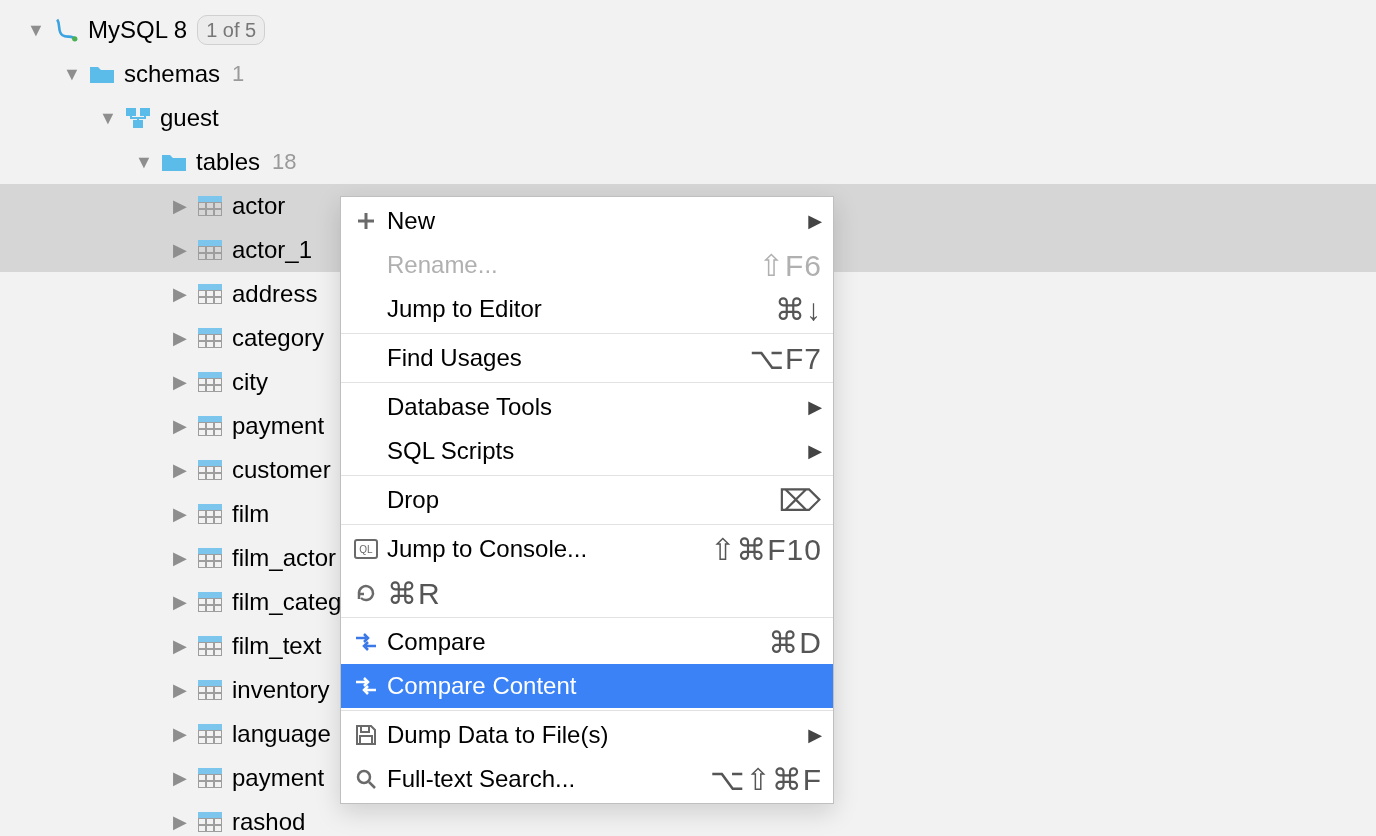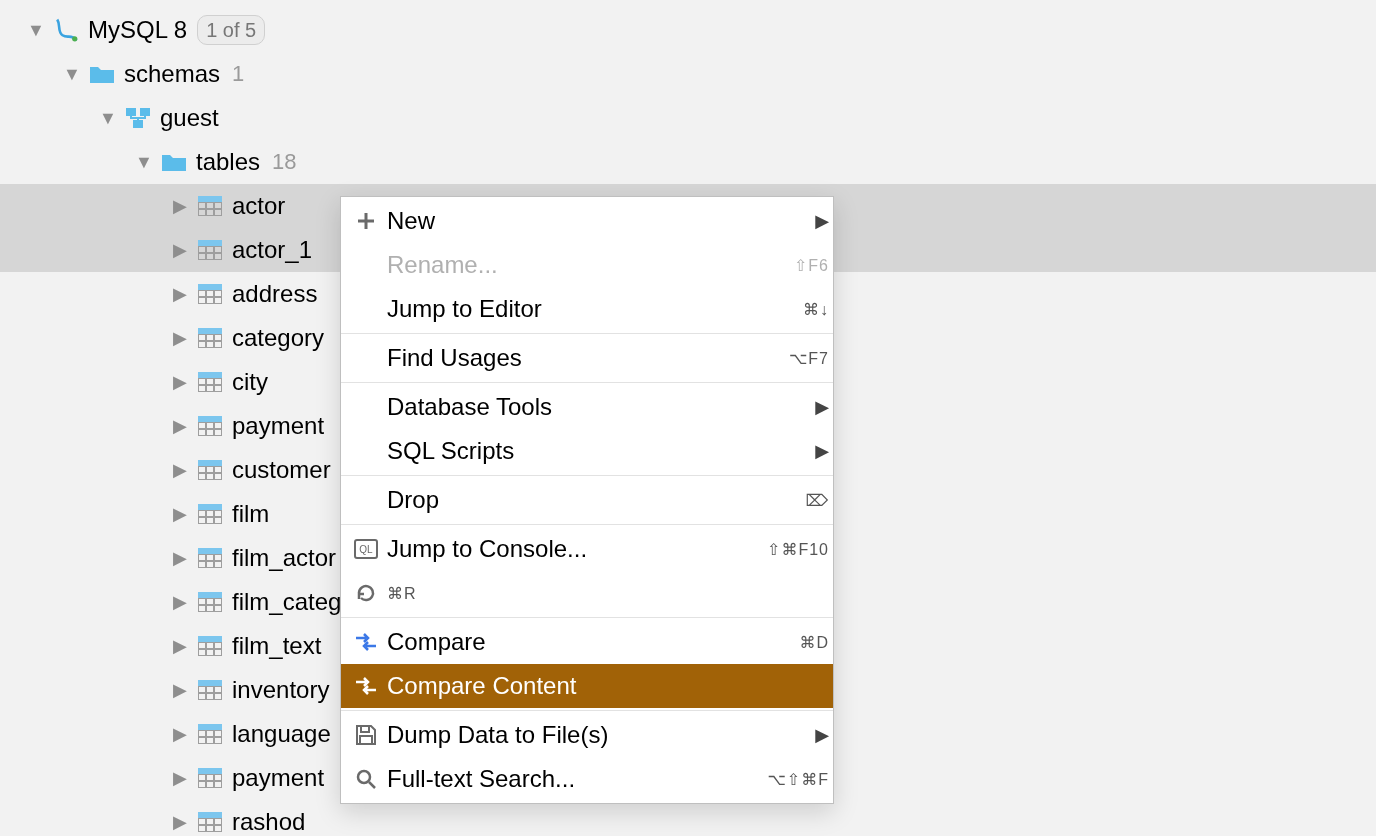--- a/index.html
+++ b/index.html
@@ -66,37 +66,37 @@
     width: 494px;
     background: #fff;
     border: 1px solid #bfbfbf;
     box-shadow: 0 8px 24px rgba(0,0,0,0.15);
     padding: 2px 0;
   }
   .menu-item {
     display: flex;
     align-items: center;
     height: 44px;
-    padding: 0 4px 0 10px;
+    padding: 0 11px 0 10px;
   }
   .menu-item .mi-icon {
     width: 30px; height: 30px;
     display: inline-flex; align-items: center; justify-content: center;
     flex: 0 0 auto;
     margin-right: 6px;
     color: #14532d;
   }
   .menu-item .mi-label { flex: 1 1 auto; font-size: 24px; color: #000; }
   .menu-item.disabled .mi-label,
   .menu-item.disabled .mi-shortcut { color: #b0b0b0; }
-  .menu-item .mi-shortcut { color: #555; font-size: 16px; letter-spacing: 1px; }
+  .menu-item .mi-shortcut { color: #555; font-size: 30px; letter-spacing: 1px; }
   .menu-item .mi-sub {
     color: #444; font-size: 18px; margin-left: 8px;
   }
-  .menu-item.highlight { background: #a16207; }
+  .menu-item.highlight { background: #3b82f6; }
   .menu-item.highlight .mi-label,
   .menu-item.highlight .mi-icon,
   .menu-item.highlight .mi-shortcut { color: #fff; }
   .menu-sep {
     height: 1px; background: #e2e2e2; margin: 2px 0;
   }
 </style>
 </head>
 <body>
 

